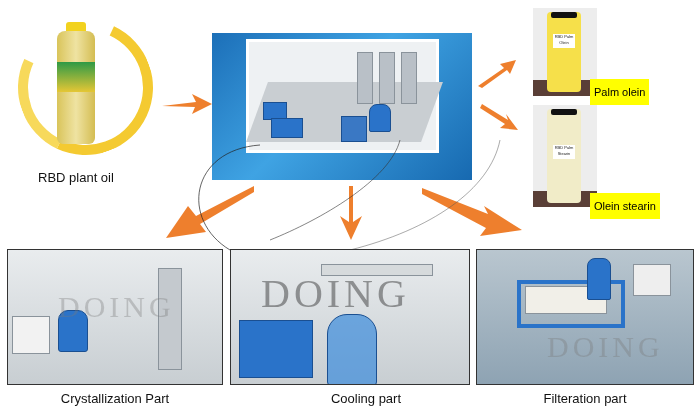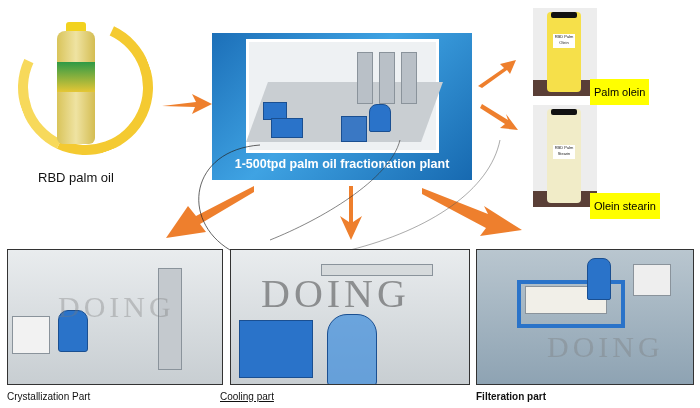--- a/index.html
+++ b/index.html
@@ -46,50 +46,49 @@
   .jar { position: absolute; left: 14px; top: 4px; width: 34px; height: 62px; border-radius: 4px; }
   .jar .lid { position: absolute; left: 4px; top: 0; width: 26px; height: 6px; background: #111; border-radius: 2px; }
   .jar .tag { position: absolute; left: 6px; top: 22px; width: 22px; height: 14px; background: #fff; font-size: 4px; color:#222; text-align:center; line-height:6px; }
   .yellow-tag { background: #ffff00; color: #000; font-size: 11px; padding: 7px 4px; }
 
   
   .arrow { position: absolute; }
 
   
   .panel { top: 249px; height: 136px; border: 1px solid #333; box-sizing: border-box; background: linear-gradient(180deg,#e9ecee,#c8ced2); overflow: hidden; }
-  .panel-caption { font-size: 10px; color: #111; }
+  .panel-caption { font-size: 13px; color: #111; text-align: center; }
   .watermark { position: absolute; font-family: "Liberation Serif", serif; font-size: 30px; color: rgba(120,120,120,.35); letter-spacing: 4px; text-align: right; }
 </style>
 </head>
 <body>
 
 <div class="abs splash"></div>
 <div class="abs bottle">
   <div class="cap"></div>
     <div class="body"></div>
     <div class="label"></div>
 </div>
-<div class="abs oil-caption">RBD palm oil</div>
+<div class="abs oil-caption">RBD plant oil</div>
 
 <svg class="arrow" style="left:162px;top:92px" width="50" height="24" viewBox="0 0 50 24">
   <path d="M0 14 L34 10 L30 2 L50 12 L30 22 L33 15 Z" fill="#ee7f2d"></path>
 </svg>
 
 <div class="abs plant-panel">
   <div class="plant-photo">
     <div class="plant-floor"></div>
     <div class="tank" style="left:108px;top:10px;width:14px;height:50px;"></div>
     <div class="tank" style="left:130px;top:10px;width:14px;height:50px;"></div>
     <div class="tank" style="left:152px;top:10px;width:14px;height:50px;"></div>
     <div class="blue-box" style="left:14px;top:60px;width:22px;height:16px;"></div>
     <div class="blue-box" style="left:22px;top:76px;width:30px;height:18px;"></div>
     <div class="blue-box" style="left:120px;top:62px;width:20px;height:26px;border-radius:8px 8px 2px 2px;"></div>
     <div class="blue-box" style="left:92px;top:74px;width:24px;height:24px;background:#3a78c4;"></div>
   </div>
-  <div class="plant-title">1-500tpd palm oil fractionation plant</div>
 </div>
 
 <svg class="arrow" style="left:478px;top:58px" width="40" height="30" viewBox="0 0 40 30">
   <path d="M0 28 L26 10 L22 6 L38 2 L32 16 L29 12 L4 30 Z" fill="#ee7f2d"></path>
 </svg>
 <svg class="arrow" style="left:480px;top:102px" width="40" height="30" viewBox="0 0 40 30">
   <path d="M2 2 L28 18 L26 12 L38 28 L20 26 L25 22 L0 6 Z" fill="#ee7f2d"></path>
 </svg>
 
 <div class="abs jar-card" style="left:533px;top:8px;width:64px;height:88px;">
@@ -133,22 +132,22 @@
   <div class="watermark" style="left:50px;top:40px;">DOING</div>
 </div>
 <div class="abs panel-caption" style="left:7px;top:391px;width:216px;">Crystallization Part</div>
 
 <div class="abs panel" style="left:230px;width:240px;">
   <div class="blue-box" style="left:8px;top:70px;width:72px;height:56px;background:#2a73c9;"></div>
   <div class="blue-box" style="left:96px;top:64px;width:48px;height:70px;border-radius:20px 20px 4px 4px;background:rgba(60,140,220,.7);"></div>
   <div class="tank" style="left:90px;top:14px;width:110px;height:10px;background:#d6dadc;"></div>
   <div class="watermark" style="left:30px;top:20px;font-size:40px;color:rgba(40,40,40,.45);">DOING</div>
 </div>
-<div class="abs panel-caption" style="left:220px;top:391px;width:240px;text-decoration:underline;">Cooling part</div>
+<div class="abs panel-caption" style="left:246px;top:391px;width:240px;">Cooling part</div>
 
 <div class="abs panel" style="left:476px;width:218px;background:linear-gradient(180deg,#b9c6cf,#8ea3b3);">
   <div class="tank" style="left:48px;top:36px;width:80px;height:26px;background:#f1efe8;"></div>
   <div class="blue-box" style="left:40px;top:30px;width:100px;height:40px;background:transparent;border-color:#2a73c9;border-width:4px;"></div>
   <div class="blue-box" style="left:110px;top:8px;width:22px;height:40px;border-radius:8px 8px 2px 2px;"></div>
   <div class="tank" style="left:156px;top:14px;width:36px;height:30px;background:#eee;"></div>
   <div class="watermark" style="left:70px;top:80px;">DOING</div>
 </div>
-<div class="abs panel-caption" style="left:476px;top:391px;width:218px;font-weight:bold;">Filteration part</div>
+<div class="abs panel-caption" style="left:476px;top:391px;width:218px;">Filteration part</div>
 
 </body></html>

